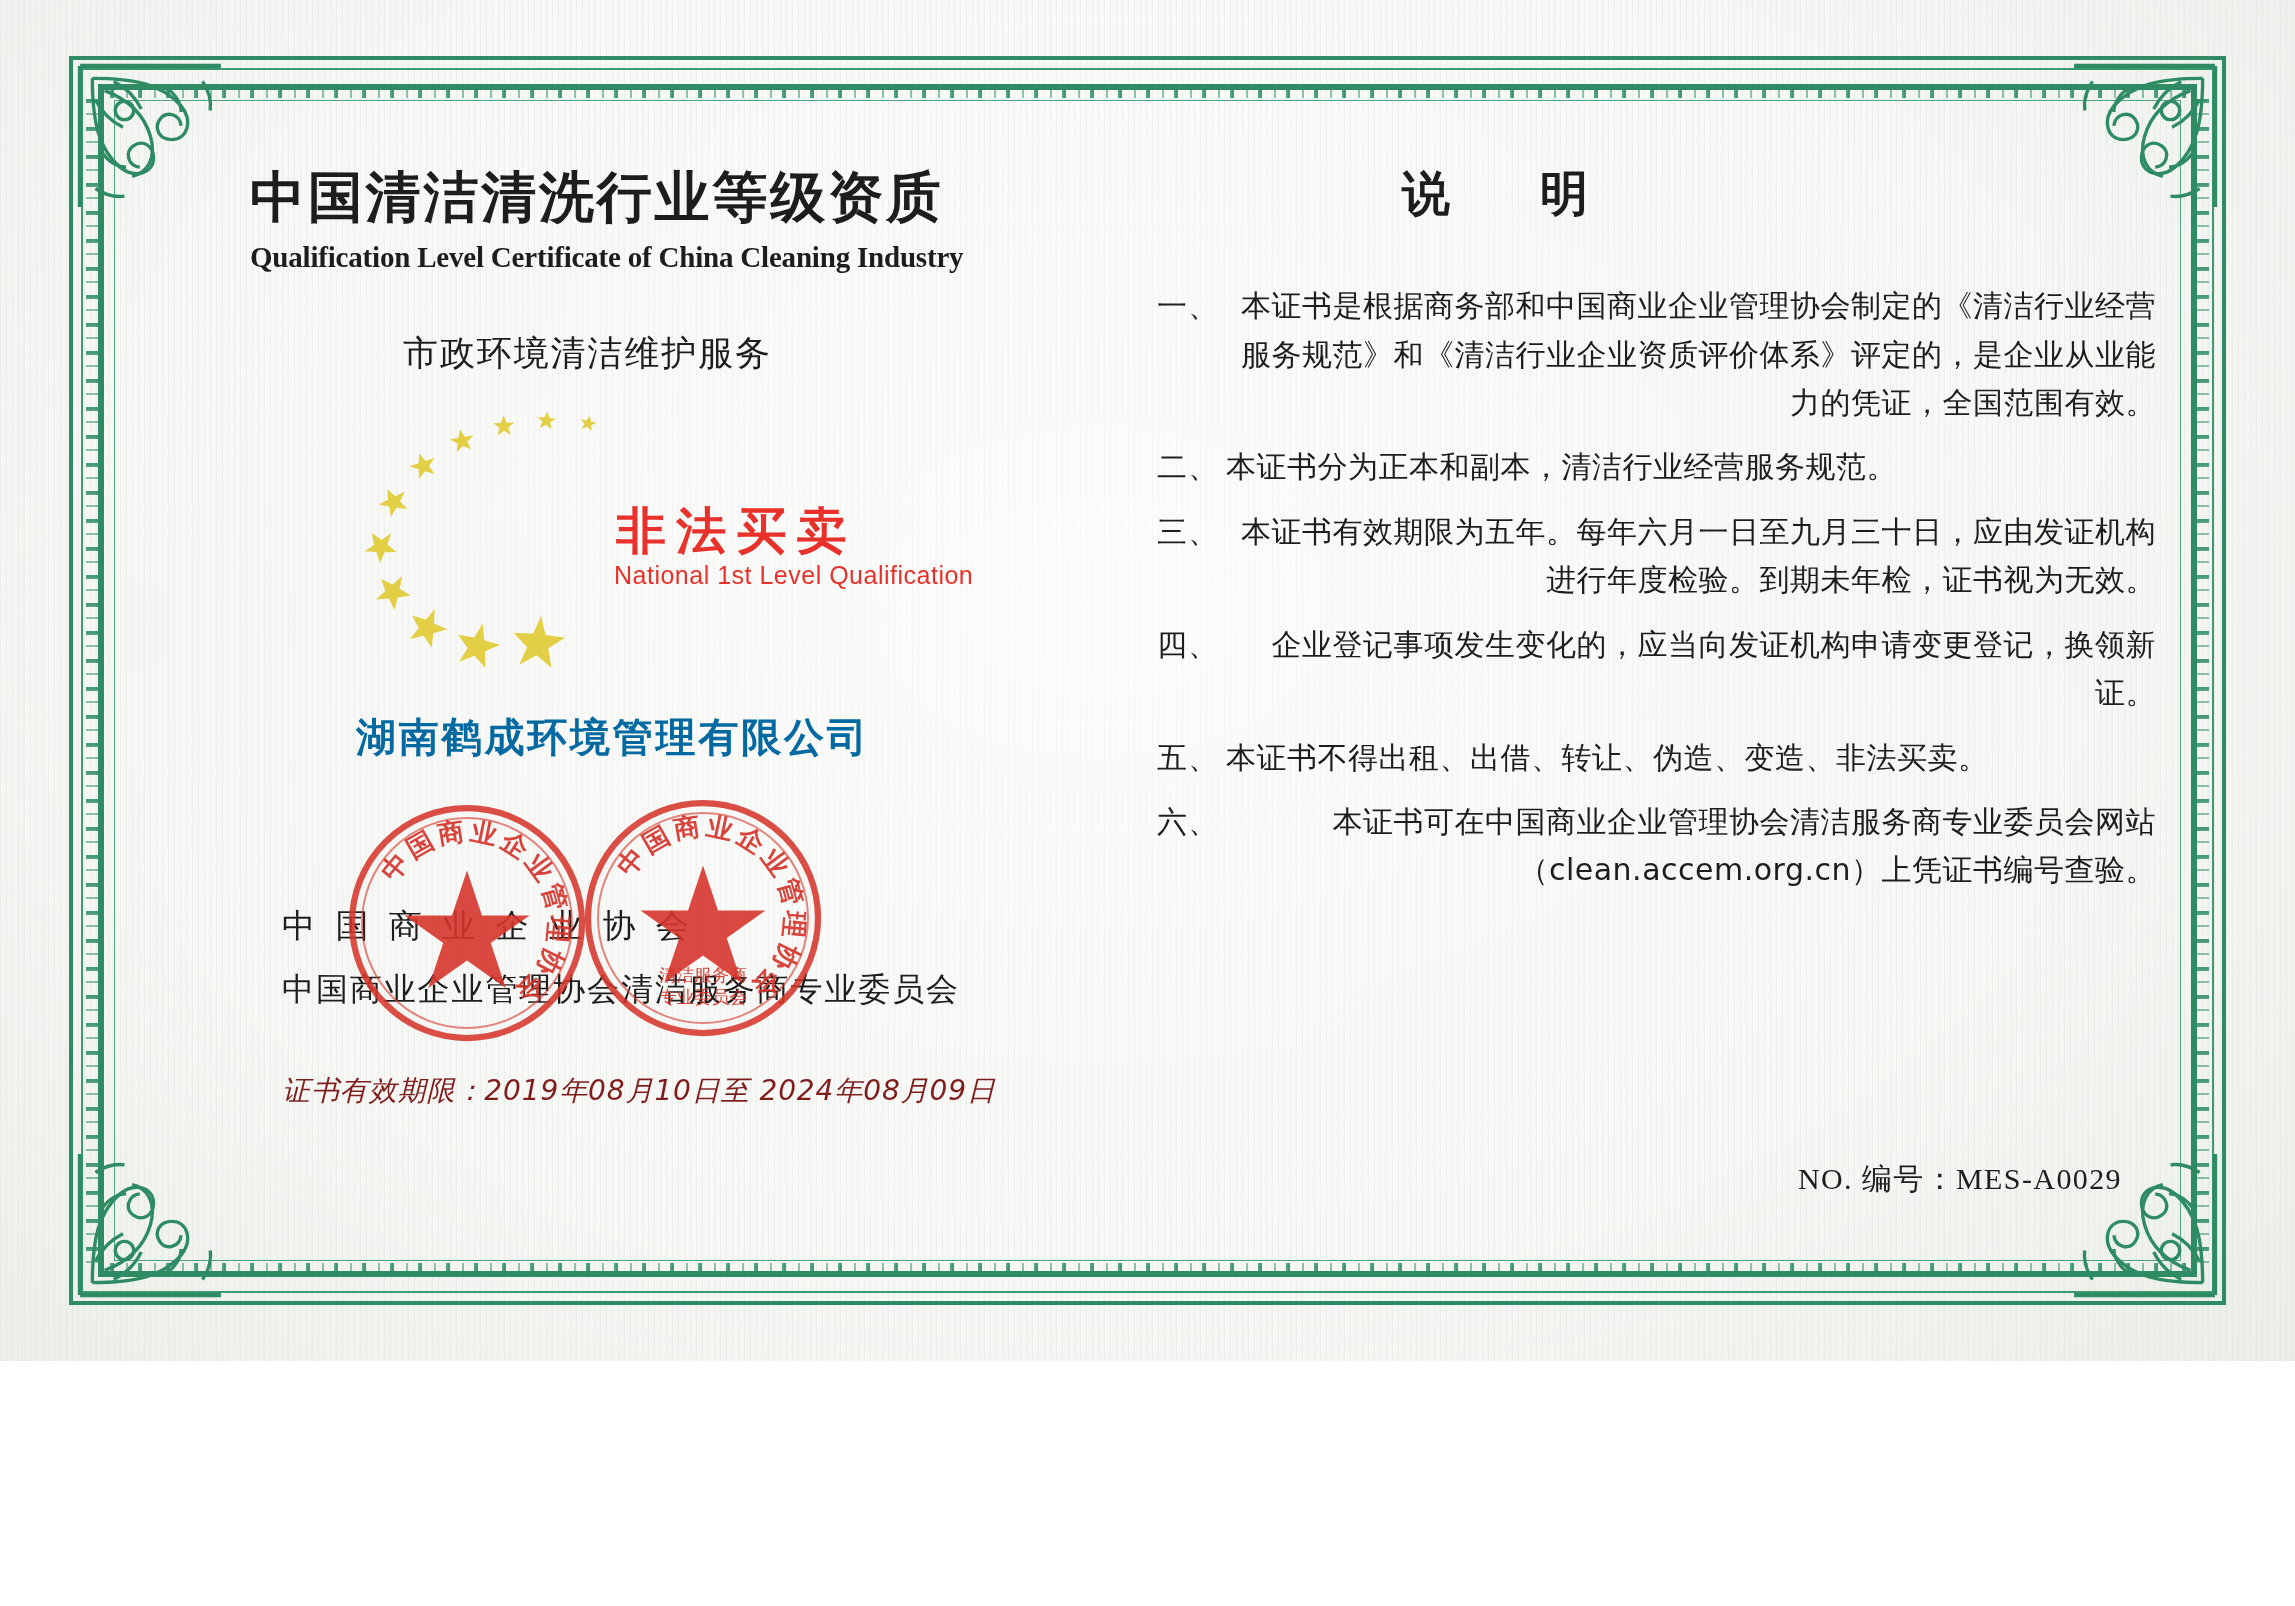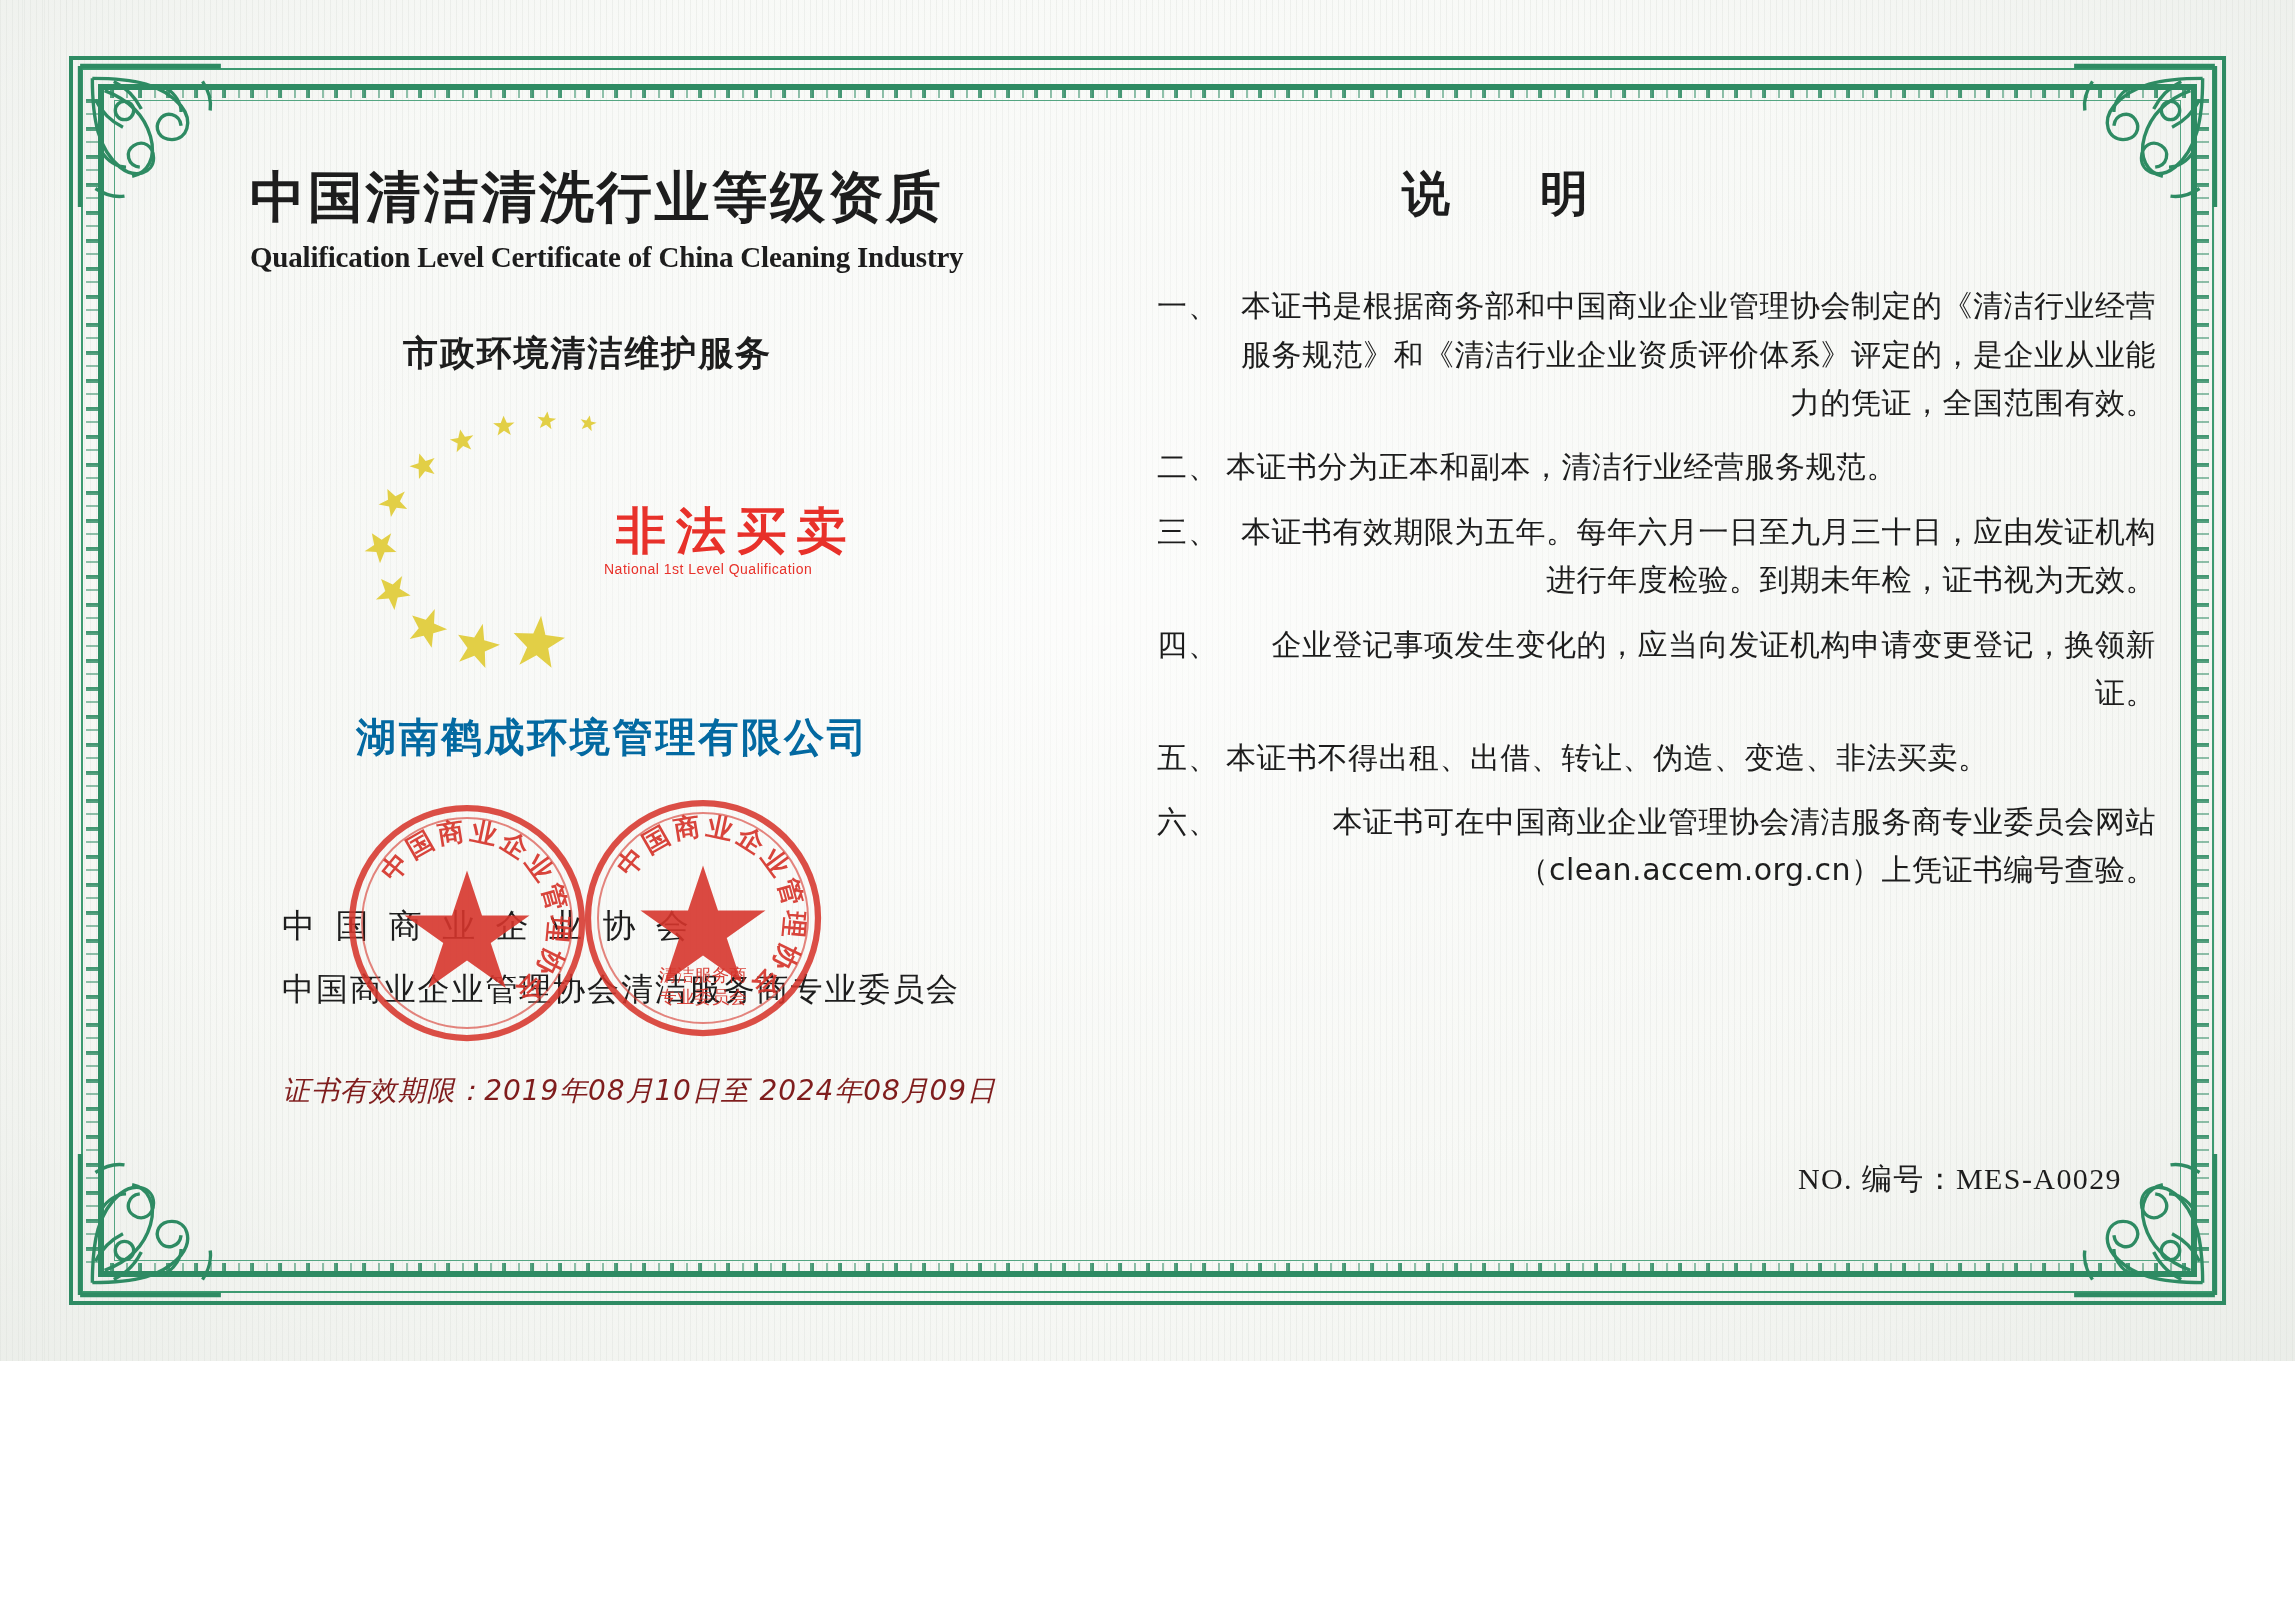--- a/index.html
+++ b/index.html
@@ -171,21 +171,21 @@
     font-size: 29px;
     font-weight: bold;
     color: #1d1d1d;
     margin-top: 13px;
     letter-spacing: -0.2px;
     white-space: nowrap;
   }
   .service-scope {
     font-family: "DejaVu Sans", "Liberation Sans", sans-serif;
     font-size: 35px;
-    font-weight: bold;
+    font-weight: normal;
     color: #1d1d1d;
     letter-spacing: 1.9px;
     margin-top: 56px;
     margin-left: 153px;
   }
 
   
   .emblem {
     position: relative;
     width: 657px;
@@ -200,24 +200,24 @@
     top: 93px;
     font-family: "DejaVu Sans", "Liberation Sans", sans-serif;
     font-size: 50px;
     font-weight: bold;
     color: #e8312a;
     letter-spacing: 10.2px;
     white-space: nowrap;
   }
   .level-en {
     position: absolute;
-    left: 275px;
+    left: 285px;
     top: 156px;
     font-family: "Liberation Sans", "DejaVu Sans", sans-serif;
-    font-size: 14px;
+    font-size: 25px;
     color: #e8312a;
     letter-spacing: 0.5px;
     white-space: nowrap;
   }
 
   .company {
     font-family: Liberation Serif, serif;
     font-size: 40px;
     font-weight: bold;
     color: #0369a1;

